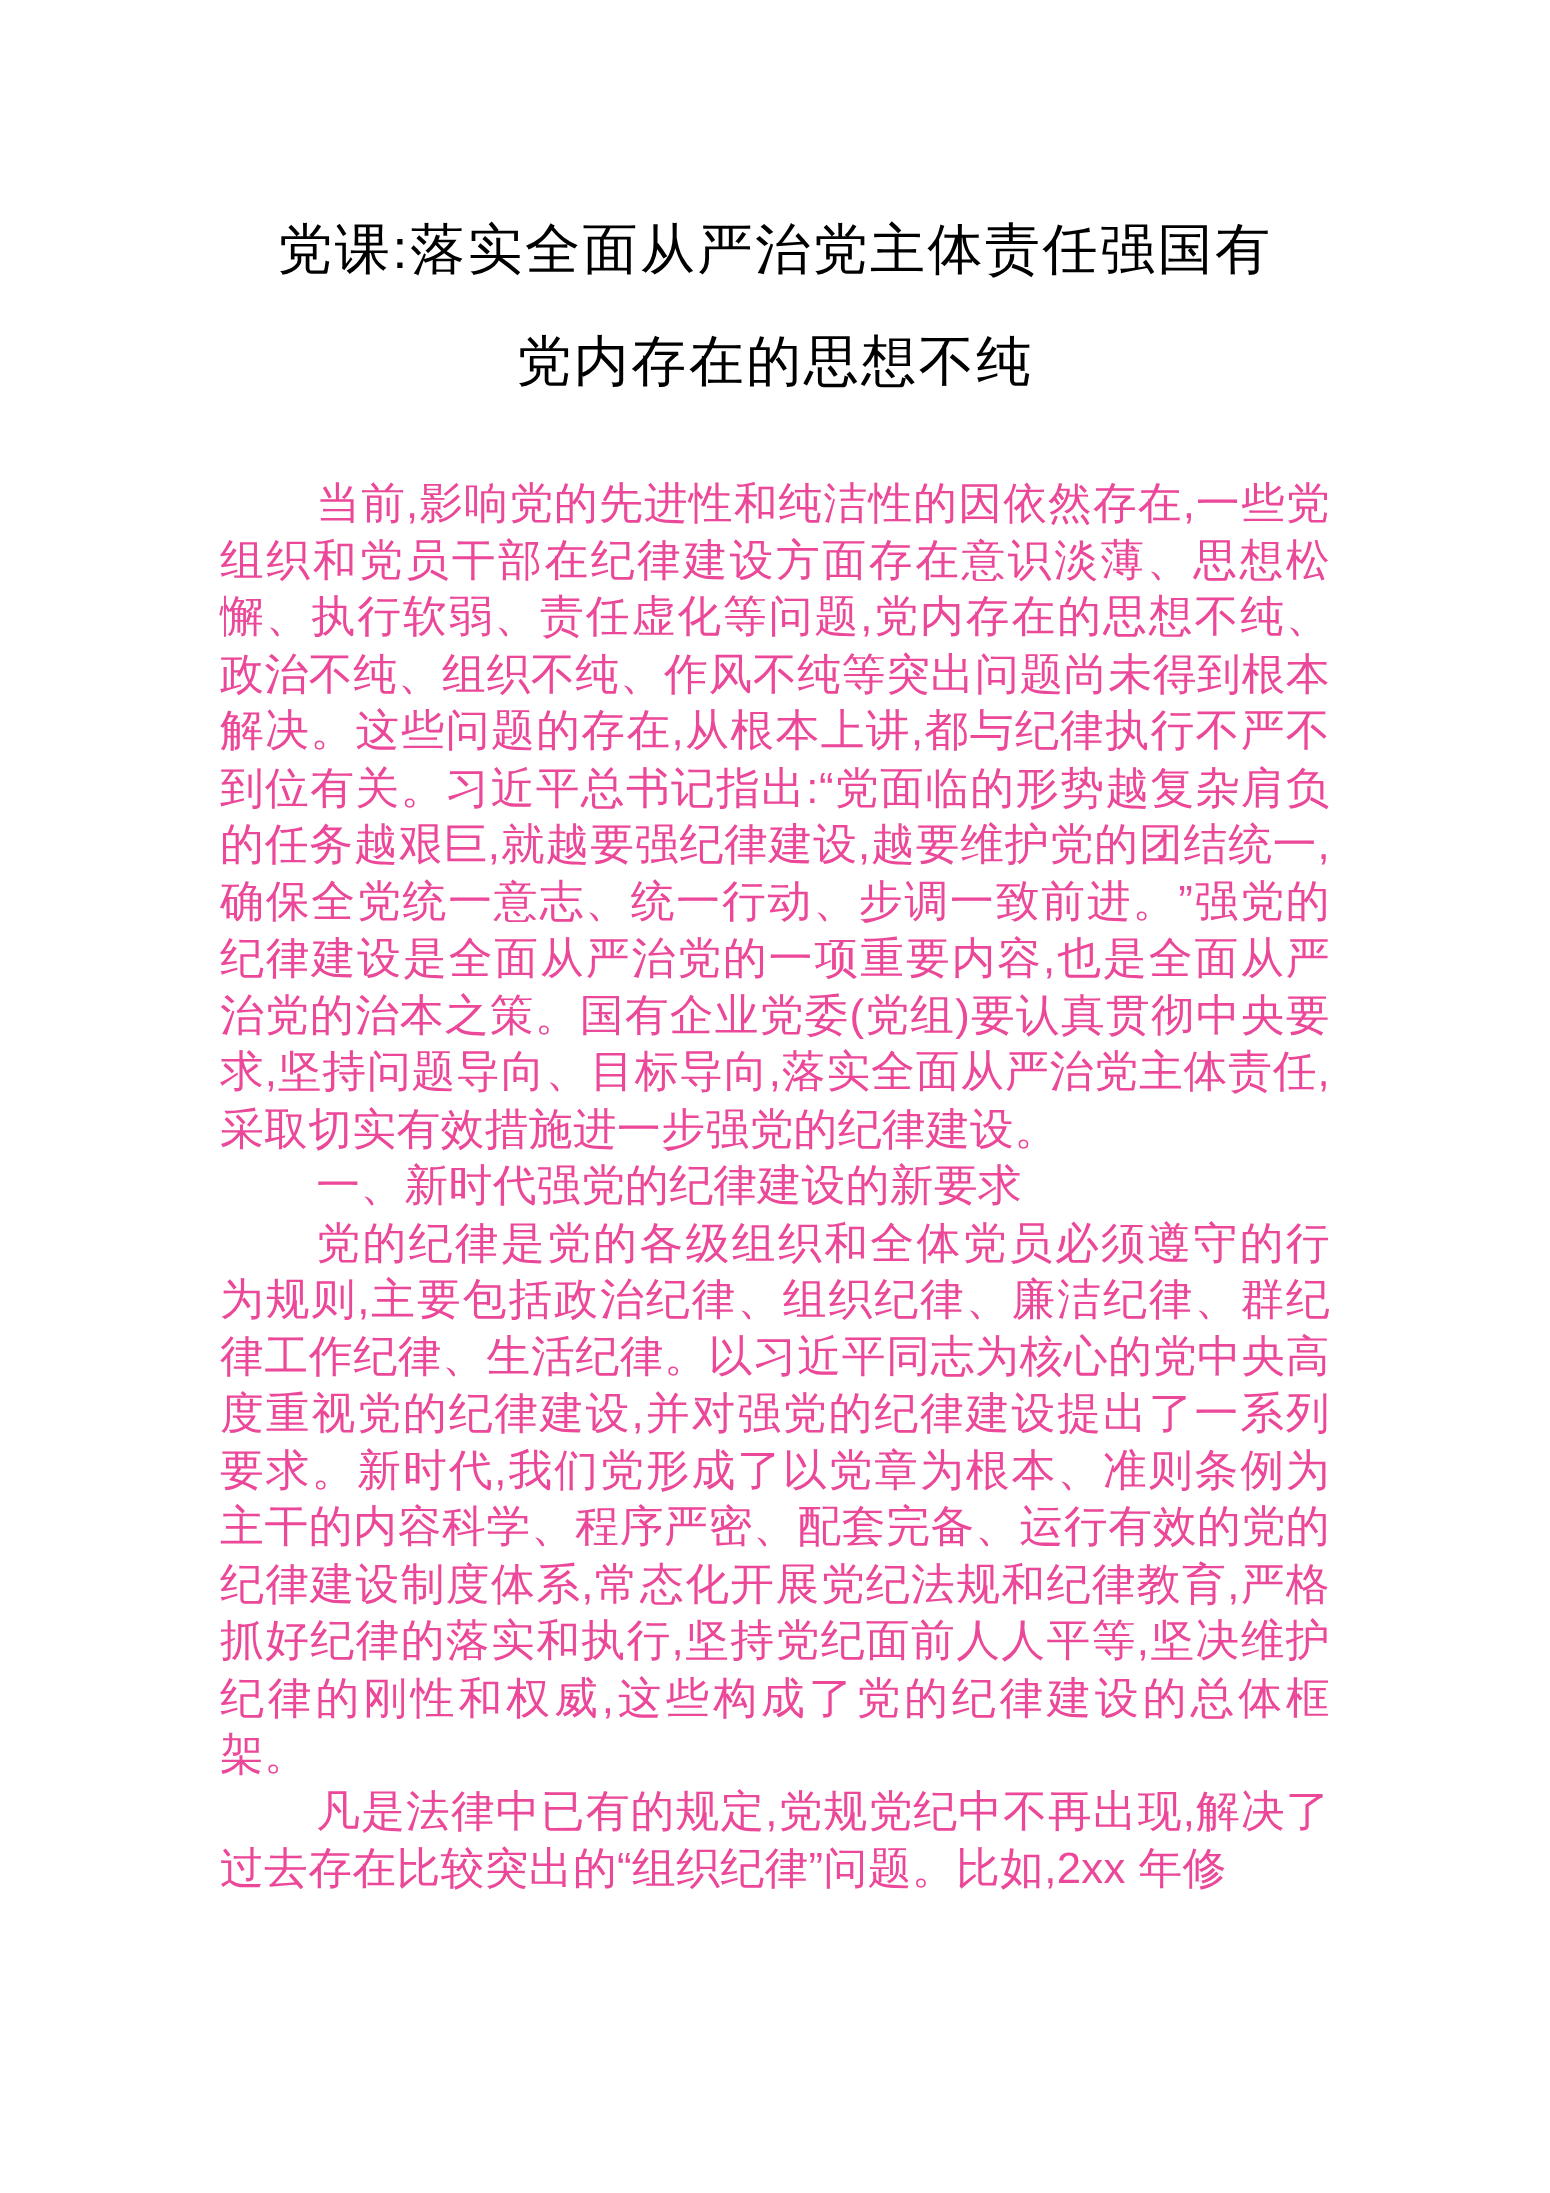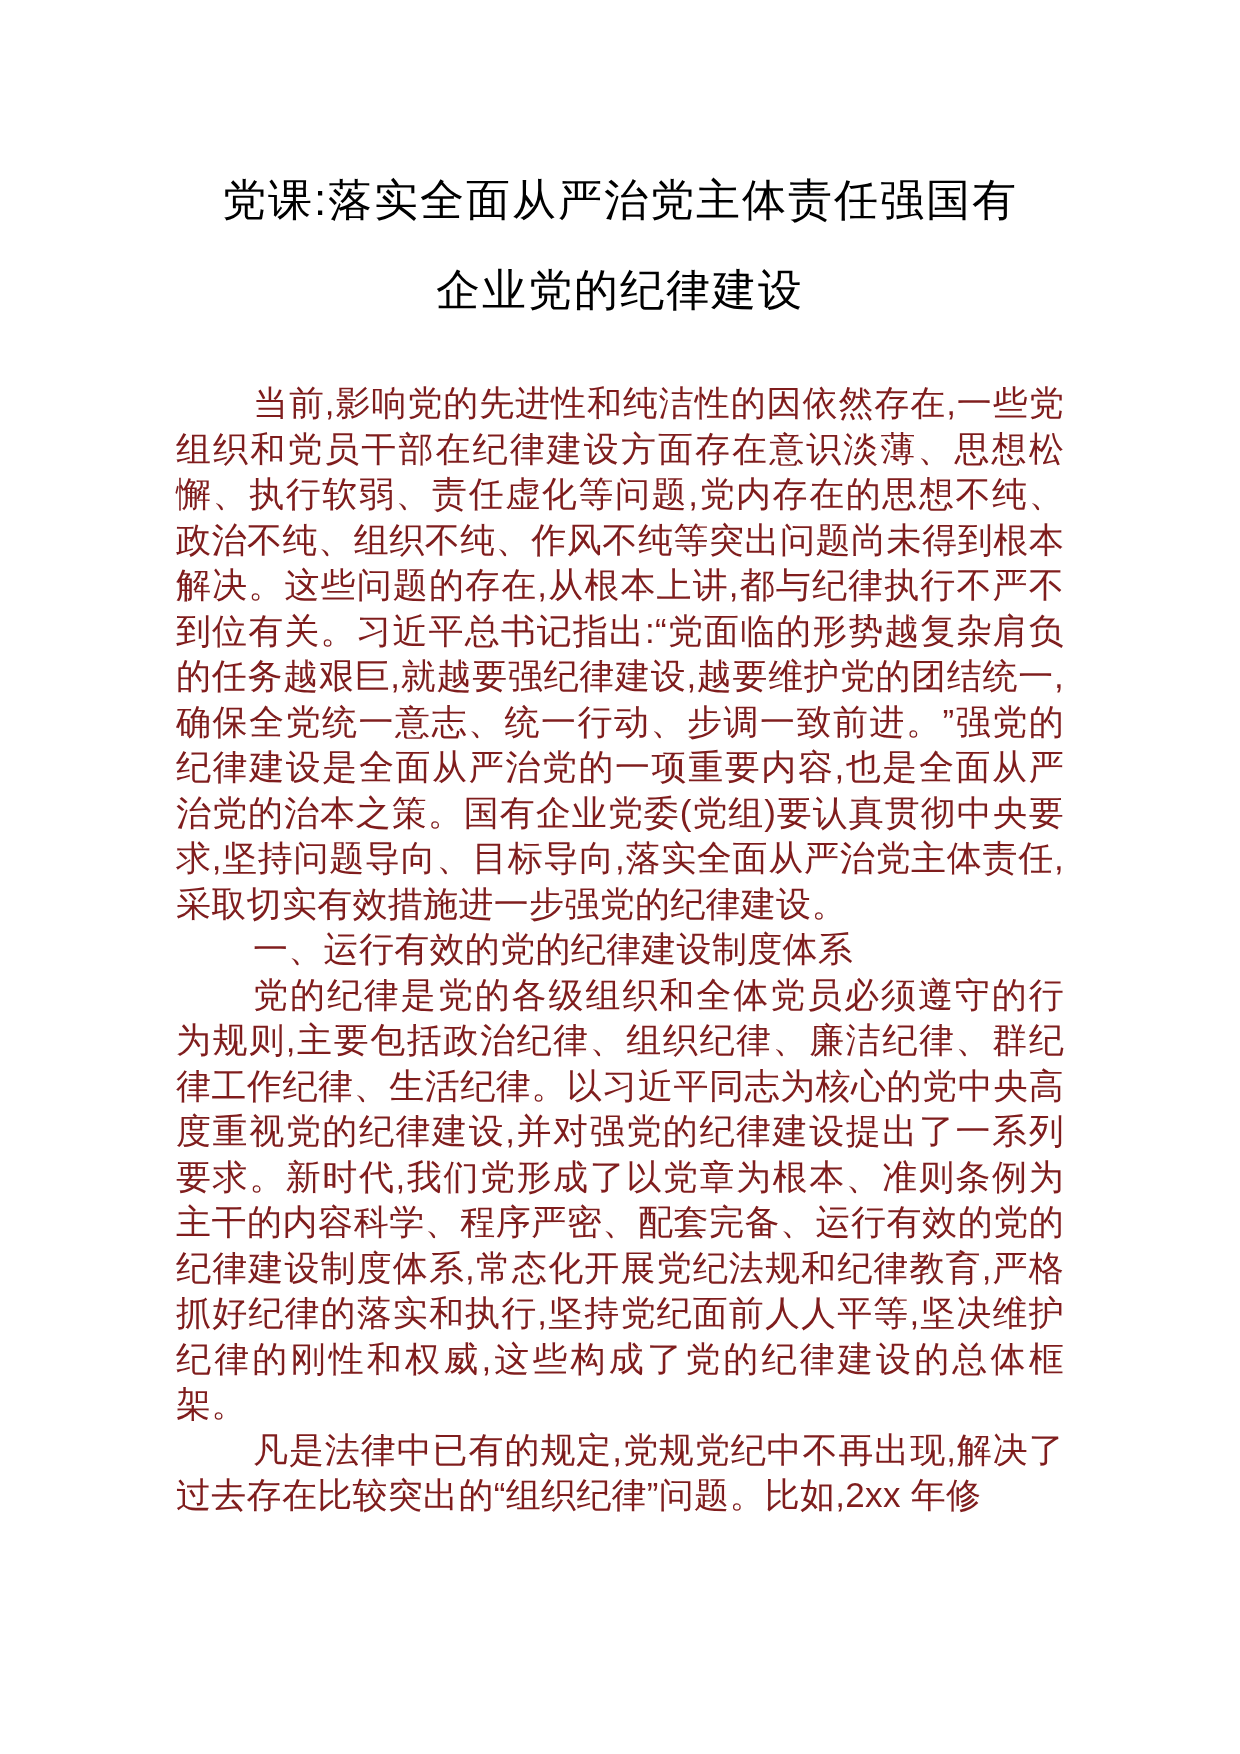--- a/index.html
+++ b/index.html
@@ -37,38 +37,38 @@
     display: block;
     white-space: nowrap;
   }
   .para {
     margin: 0;
     font-size: 35px;
     line-height: 45.5px;
     text-align: justify;
     text-indent: 2.2em;
     letter-spacing: 0.3px;
-    color: #7f1d1d;
+    color: #ec4899;
     word-break: break-all;
   }
 </style>
 </head>
 <body>
 
 <div class="page">
   <div class="content">
 
     <h1 class="doc-title">
       <span class="title-line">党课:落实全面从严治党主体责任强国有</span>
-      <span class="title-line">企业党的纪律建设</span>
+      <span class="title-line">党内存在的思想不纯</span>
     </h1>
 
     <p class="para">当前,影响党的先进性和纯洁性的因依然存在,一些党组织和党员干部在纪律建设方面存在意识淡薄、思想松懈、执行软弱、责任虚化等问题,党内存在的思想不纯、政治不纯、组织不纯、作风不纯等突出问题尚未得到根本解决。这些问题的存在,从根本上讲,都与纪律执行不严不到位有关。习近平总书记指出:“党面临的形势越复杂肩负的任务越艰巨,就越要强纪律建设,越要维护党的团结统一,确保全党统一意志、统一行动、步调一致前进。”强党的纪律建设是全面从严治党的一项重要内容,也是全面从严治党的治本之策。国有企业党委(党组)要认真贯彻中央要求,坚持问题导向、目标导向,落实全面从严治党主体责任,采取切实有效措施进一步强党的纪律建设。</p>
 
-    <p class="para">一、运行有效的党的纪律建设制度体系</p>
+    <p class="para">一、新时代强党的纪律建设的新要求</p>
 
     <p class="para">党的纪律是党的各级组织和全体党员必须遵守的行为规则,主要包括政治纪律、组织纪律、廉洁纪律、群纪律工作纪律、生活纪律。以习近平同志为核心的党中央高度重视党的纪律建设,并对强党的纪律建设提出了一系列要求。新时代,我们党形成了以党章为根本、准则条例为主干的内容科学、程序严密、配套完备、运行有效的党的纪律建设制度体系,常态化开展党纪法规和纪律教育,严格抓好纪律的落实和执行,坚持党纪面前人人平等,坚决维护纪律的刚性和权威,这些构成了党的纪律建设的总体框架。</p>
 
 
     <p class="para">凡是法律中已有的规定,党规党纪中不再出现,解决了过去存在比较突出的“组织纪律”问题。比如,2xx 年修</p>
 
   </div>
 </div>
 
 </body></html>

